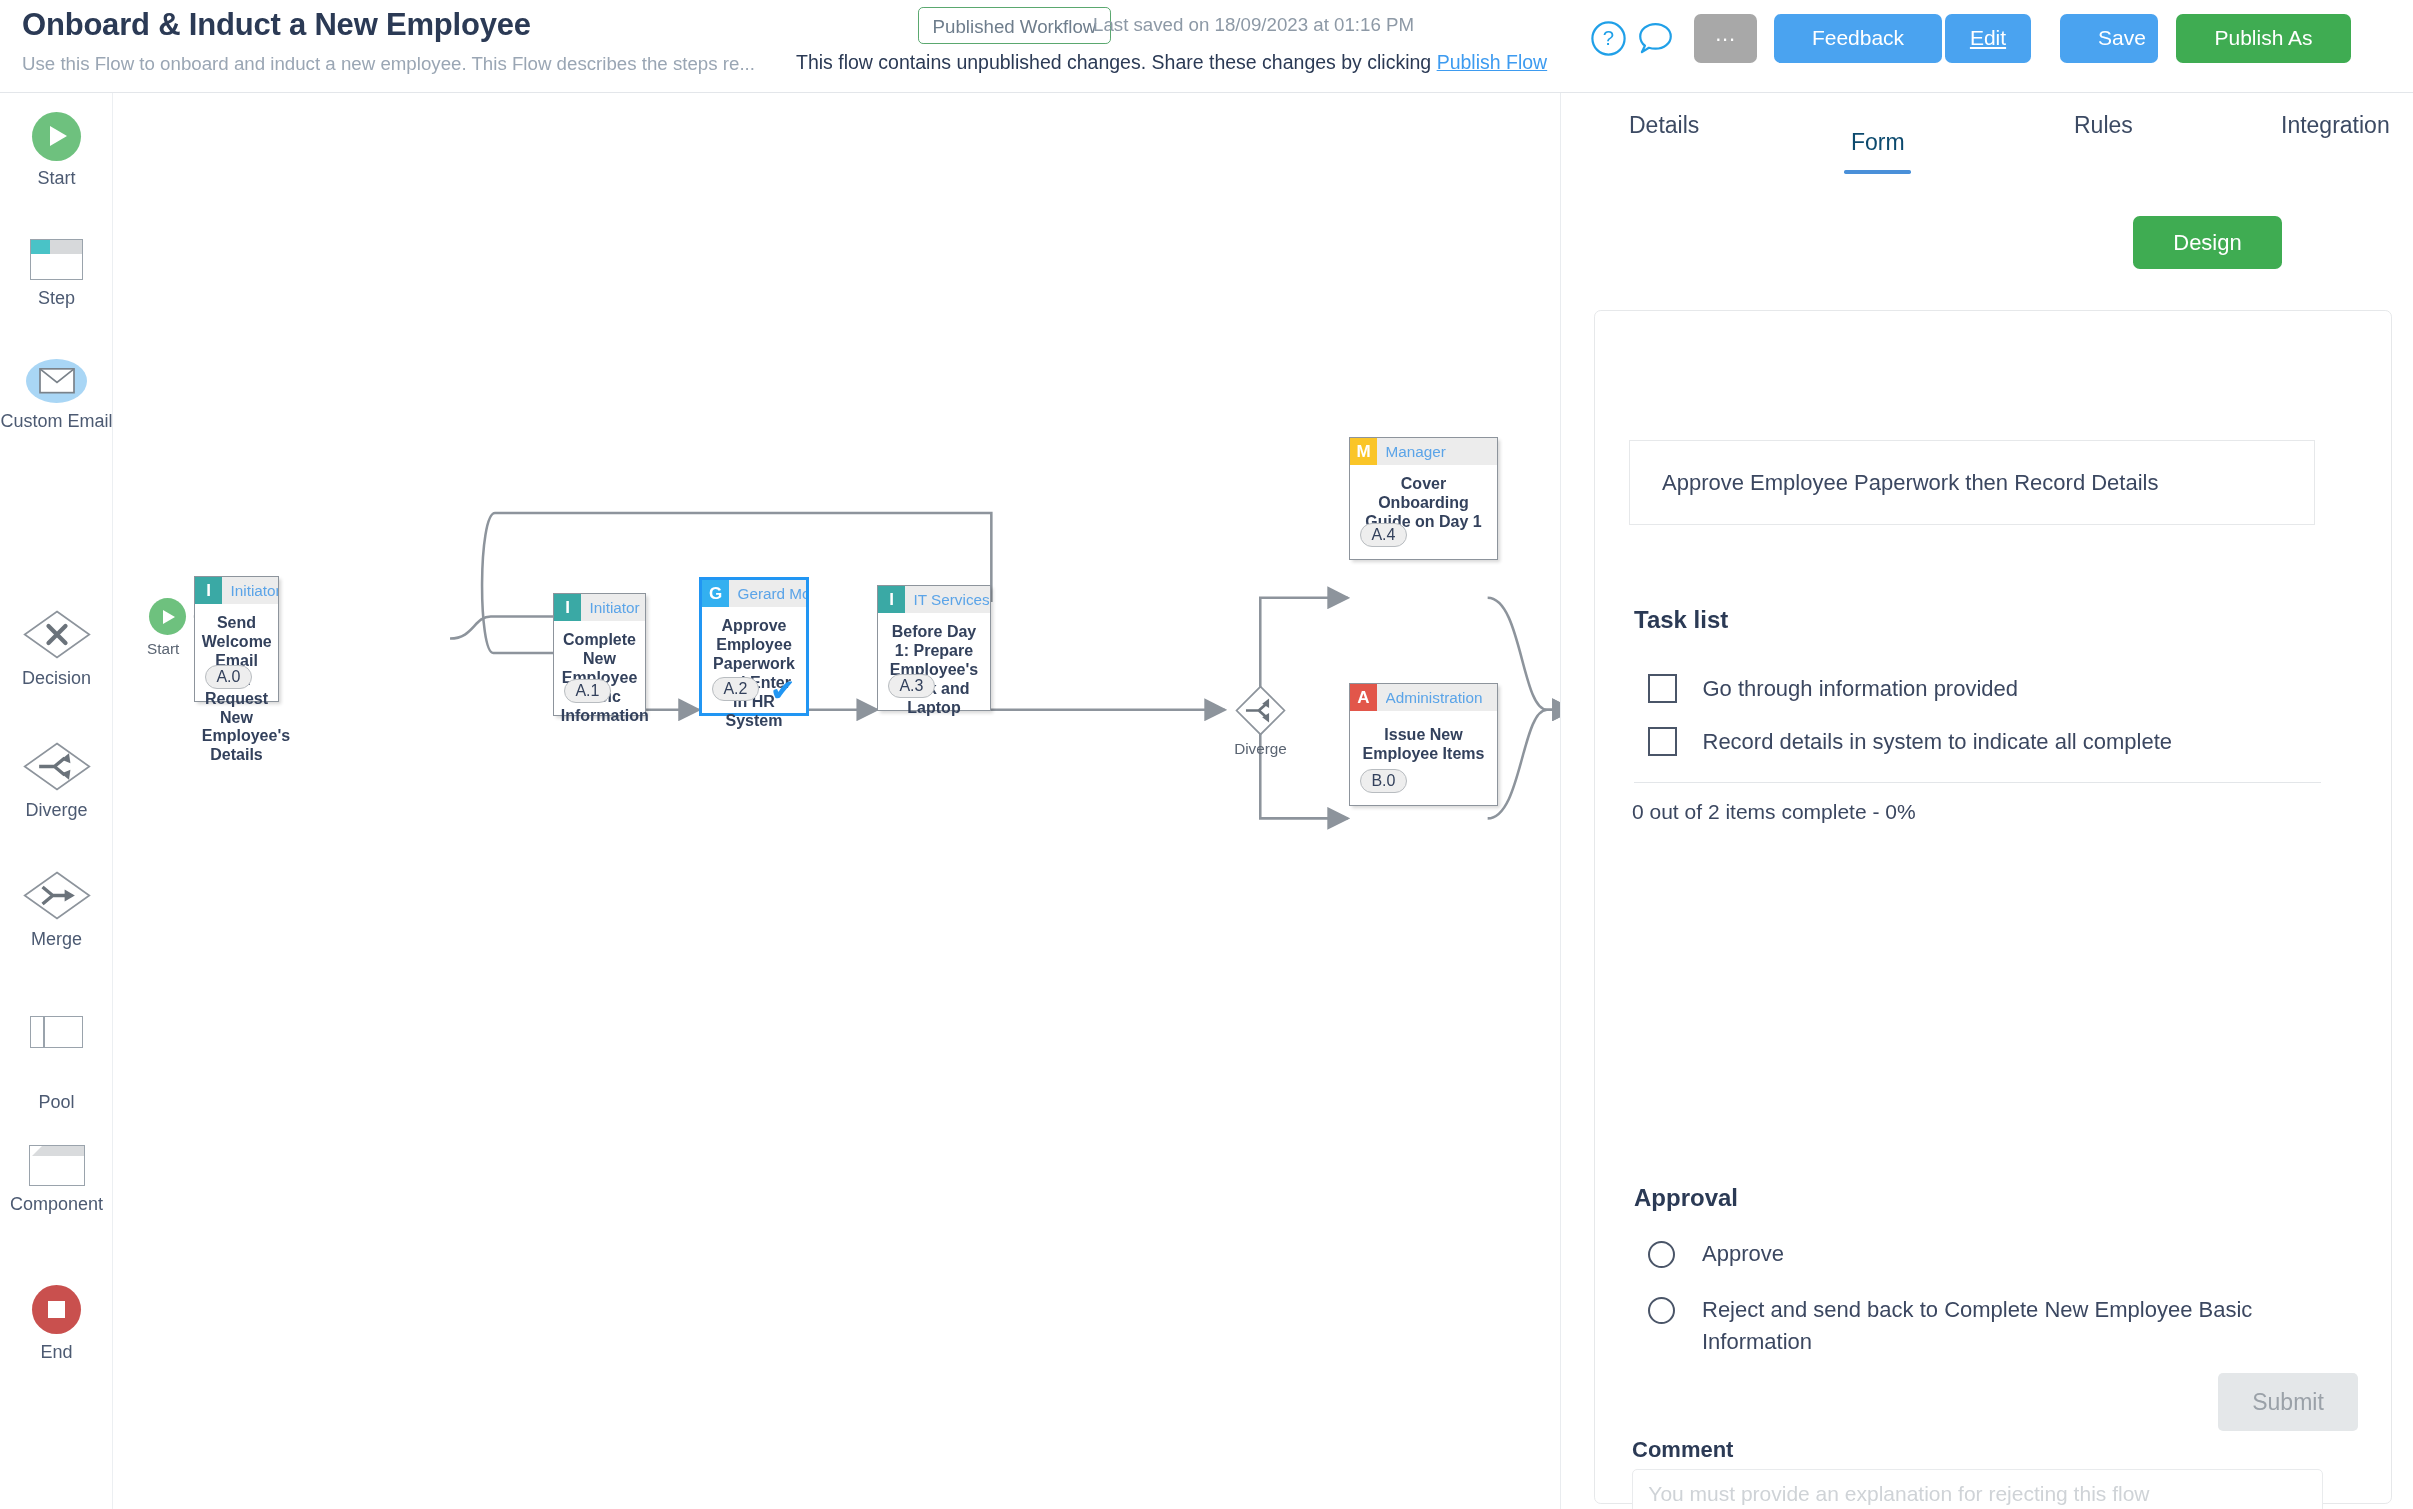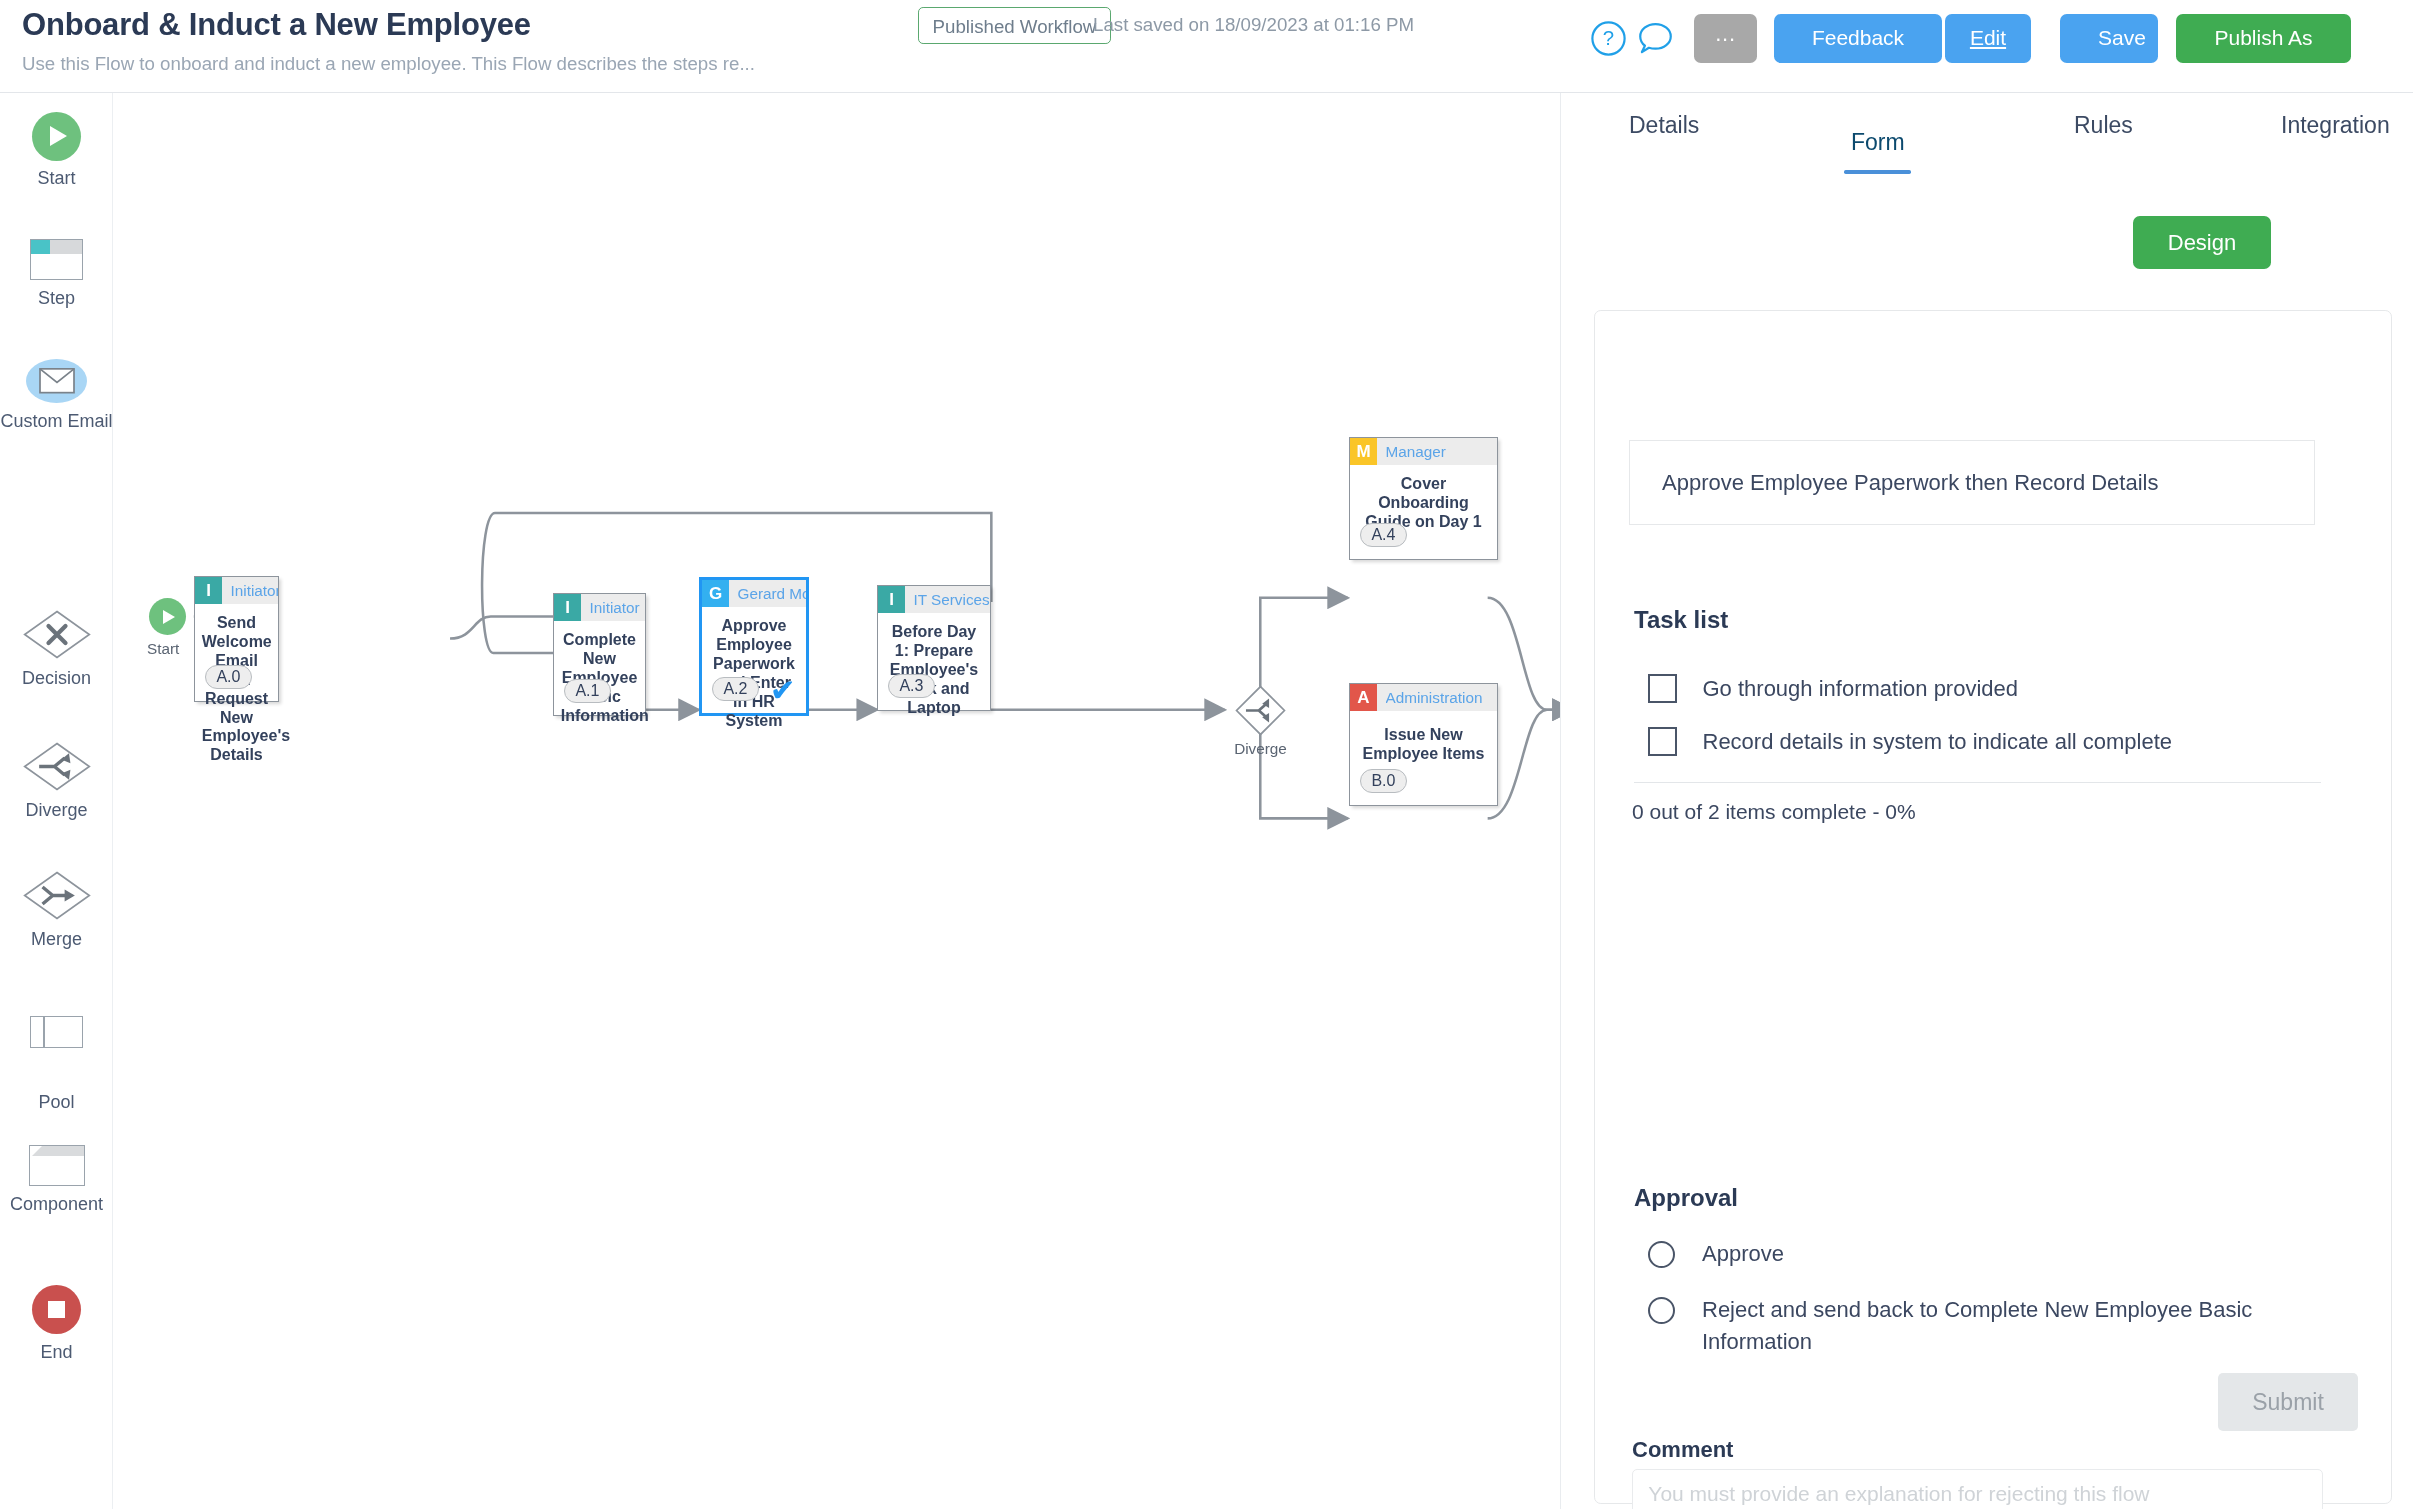--- a/index.html
+++ b/index.html
@@ -86,21 +86,21 @@
 
   
   .panel{position:absolute;left:1560px;top:93px;width:854px;height:1416px;background:#fff;
          border-left:0.8px solid #e9ecef;box-sizing:border-box;}
   .tabs{position:absolute;left:0;top:0;width:854px;height:61px;}
   .tab{position:absolute;top:18.7px;font-size:23px;color:#3c4a63;cursor:pointer;white-space:nowrap;}
   .tab.active{color:#0c4a6e;margin-top:17px;}
   .tab .ul{position:absolute;left:-6.8px;right:-6.8px;bottom:-18.7px;height:4.2px;background:#4a90d9;border-radius:1.7px;}
   .t0{left:68px;} .t1{left:290px;} .t2{left:513px;} .t3{left:720px;}
 
-  .design-btn{position:absolute;left:2133px;top:216px;width:138px;height:53px;background:#3fac52;color:#fff;
+  .design-btn{position:absolute;left:2133px;top:216px;width:149px;height:53px;background:#3fac52;color:#fff;
               border:none;border-radius:6.8px;font-family:"Liberation Sans",sans-serif;font-size:22px;cursor:pointer;}
 
   .formcard{position:absolute;left:1594px;top:310px;width:798px;height:1194px;
             border:0.8px solid #e6e8ea;border-radius:6.8px;box-sizing:border-box;background:#fff;}
 
   .f-title{position:absolute;left:34px;top:129px;width:686px;height:85px;border:0.8px solid #e6e8ea;
            box-sizing:border-box;display:flex;align-items:center;padding-left:32px;
            font-size:22px;color:#3b4760;}
 
   .f-h{position:absolute;left:39px;font-size:24px;font-weight:700;color:#2b3a55;}
@@ -134,20 +134,24 @@
 
 <div class="app">
 
   <div class="header">
     <div class="hdr-title">Onboard &amp; Induct a New Employee</div>
     <div class="hdr-sub">Use this Flow to onboard and induct a new employee. This Flow describes the steps re...</div>
 
     <div class="pub-badge">Published Workflow</div>
     <div class="saved-txt">Last saved on 18/09/2023 at 01:16 PM</div>
 
+    <div class="banner">
+      <span>This flow contains unpublished changes. Share these changes by clicking</span>
+      <a href="#">Publish Flow</a>
+    </div>
 
     <div class="ico-btn ico-help">
       <svg width="39" height="39" viewBox="0 0 46 46">
         <circle cx="23" cy="23" r="19" fill="none" stroke="#20a0e8" stroke-width="2.6"></circle>
         <text x="23" y="31" text-anchor="middle" font-family="Liberation Sans, sans-serif" font-size="24" fill="#20a0e8">?</text>
       </svg>
     </div>
     <div class="ico-btn ico-chat">
       <svg width="39" height="39" viewBox="0 0 46 46">
         <path d="M23 6 C33 6 41 12.5 41 20.5 C41 28.5 33 35 23 35 C20 35 17.5 34.6 15.2 33.9 L7 39 L10.5 31.5 C6.9 28.6 5 24.8 5 20.5 C5 12.5 13 6 23 6 Z" fill="none" stroke="#20a0e8" stroke-width="2.6" stroke-linejoin="round"></path>

